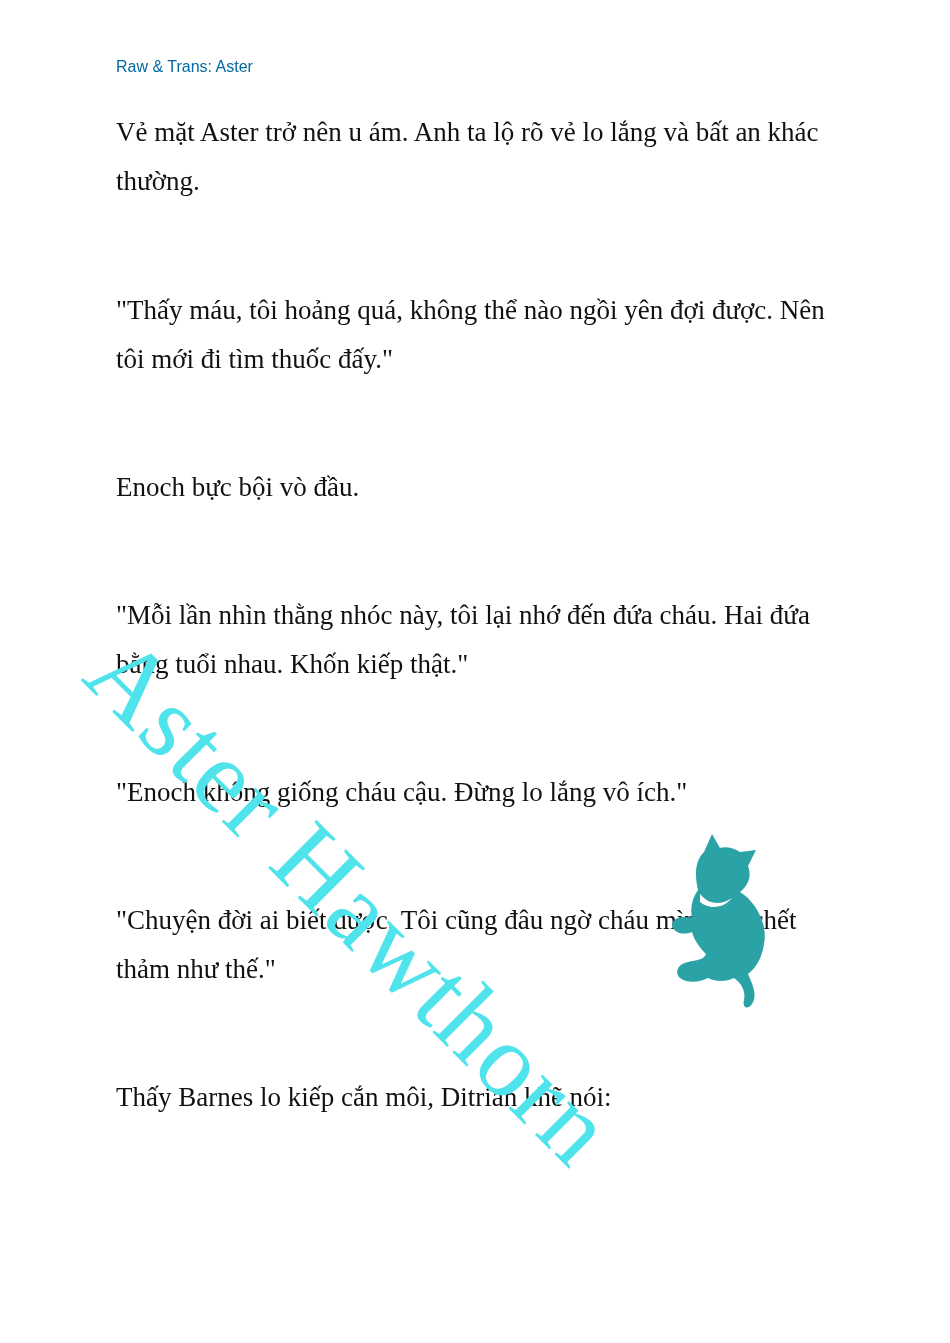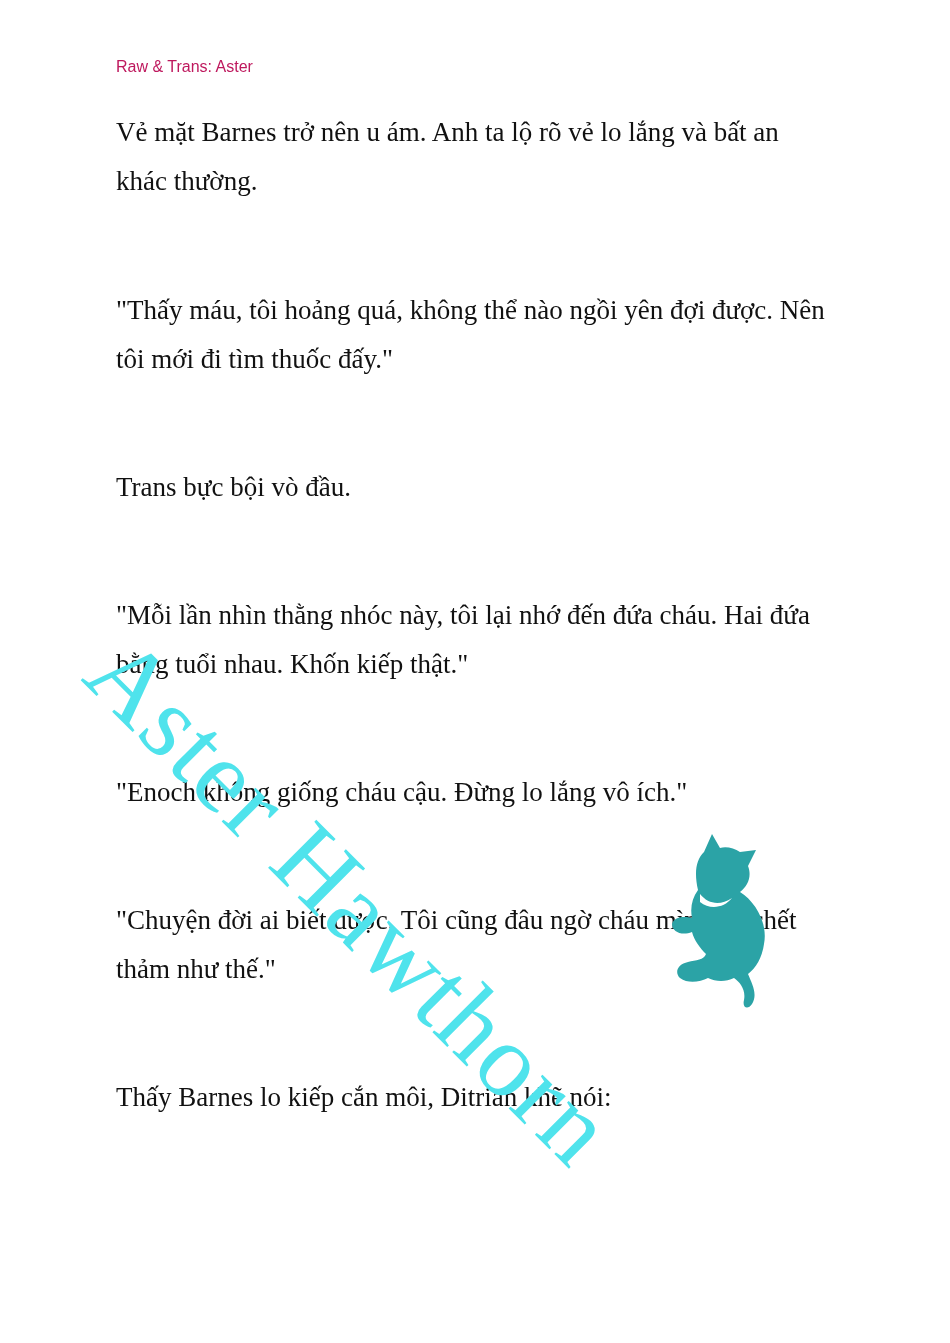--- a/index.html
+++ b/index.html
@@ -3,21 +3,21 @@
   <meta charset="utf-8">
   <style>
     html, body { margin: 0; padding: 0; }
     body {
       width: 950px; height: 1343px; background: #ffffff;
       position: relative; overflow: hidden;
     }
     .header {
       position: absolute; left: 116px; top: 58px;
       font-family: "Liberation Sans", sans-serif;
-      font-size: 16px; color: #be185d;
+      font-size: 16px; color: #0369a1;
     }
     .para {
       position: absolute; left: 116px; width: 720px;
       font-family: "Liberation Serif", serif;
       font-size: 27px; line-height: 49px; color: #111;
       margin: 0;
     }
     .watermark {
       position: absolute; left: 105px; top: 595px;
       font-family: "Liberation Serif", serif;
@@ -29,23 +29,23 @@
     .cat {
       position: absolute; left: 660px; top: 832px;
       width: 120px; height: 180px;
     }
   </style>
 </head>
 <body>
 
 <div class="header">Raw &amp; Trans: Aster</div>
 
-<p class="para" style="top:108px">Vẻ mặt Barnes trở nên u ám. Anh ta lộ rõ vẻ lo lắng và bất an khác thường.</p>
+<p class="para" style="top:108px">Vẻ mặt Aster trở nên u ám. Anh ta lộ rõ vẻ lo lắng và bất an khác thường.</p>
 <p class="para" style="top:286px">"Thấy máu, tôi hoảng quá, không thể nào ngồi yên đợi được. Nên tôi mới đi tìm thuốc đấy."</p>
-<p class="para" style="top:463px">Trans bực bội vò đầu.</p>
+<p class="para" style="top:463px">Enoch bực bội vò đầu.</p>
 <p class="para" style="top:591px">"Mỗi lần nhìn thằng nhóc này, tôi lại nhớ đến đứa cháu. Hai đứa bằng tuổi nhau. Khốn kiếp thật."</p>
 <p class="para" style="top:768px">"Enoch không giống cháu cậu. Đừng lo lắng vô ích."</p>
 <p class="para" style="top:896px">"Chuyện đời ai biết được. Tôi cũng đâu ngờ cháu mình lại chết thảm như thế."</p>
 <p class="para" style="top:1073px">Thấy Barnes lo kiếp cắn môi, Ditrian khẽ nói:</p>
 
 <div class="watermark">Aster Hawthorn</div>
 
 <svg class="cat" viewBox="0 0 120 180">
   <path fill="#2ba3a6" d="M38 58 C34 40 36 28 44 20 L52 2 L60 16 C66 14 74 16 80 20 L96 18 L88 34 C92 44 88 54 80 60 C96 70 108 92 104 112 C102 126 96 136 88 142 C92 152 98 162 92 172 C88 178 82 176 84 168 C86 158 80 150 74 146 C66 150 56 150 48 146 C40 150 28 152 20 146 C14 140 18 132 28 130 C36 128 44 128 46 122 C40 116 34 108 32 100 C22 104 12 100 12 92 C14 84 26 84 32 86 C30 76 32 66 38 58 Z"></path>
   <path fill="#ffffff" d="M40 62 C48 72 60 74 72 66 C64 76 50 78 40 70 Z"></path>

